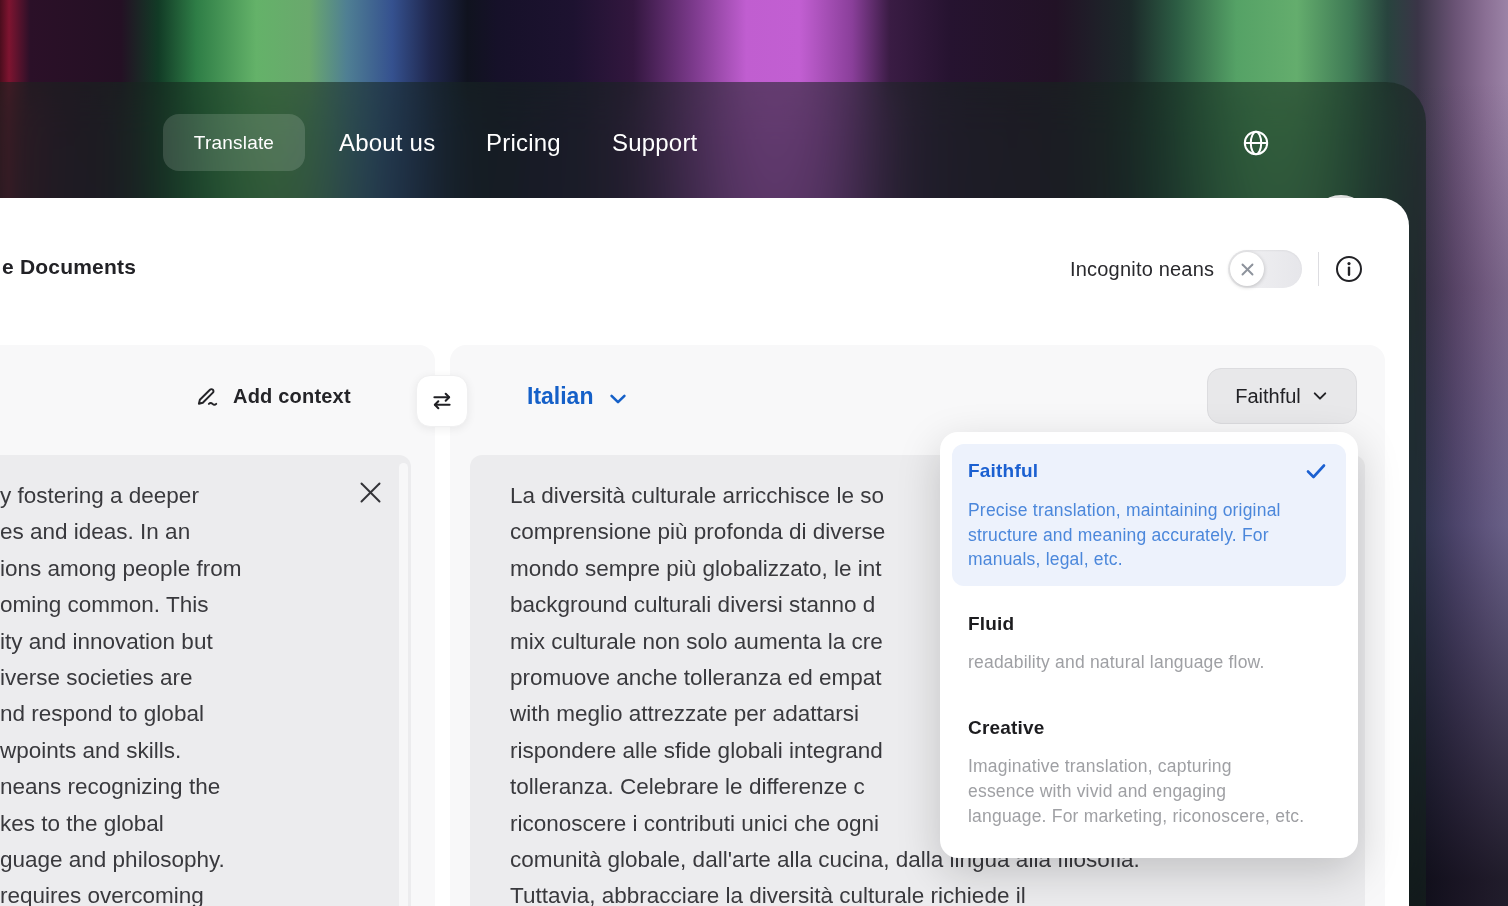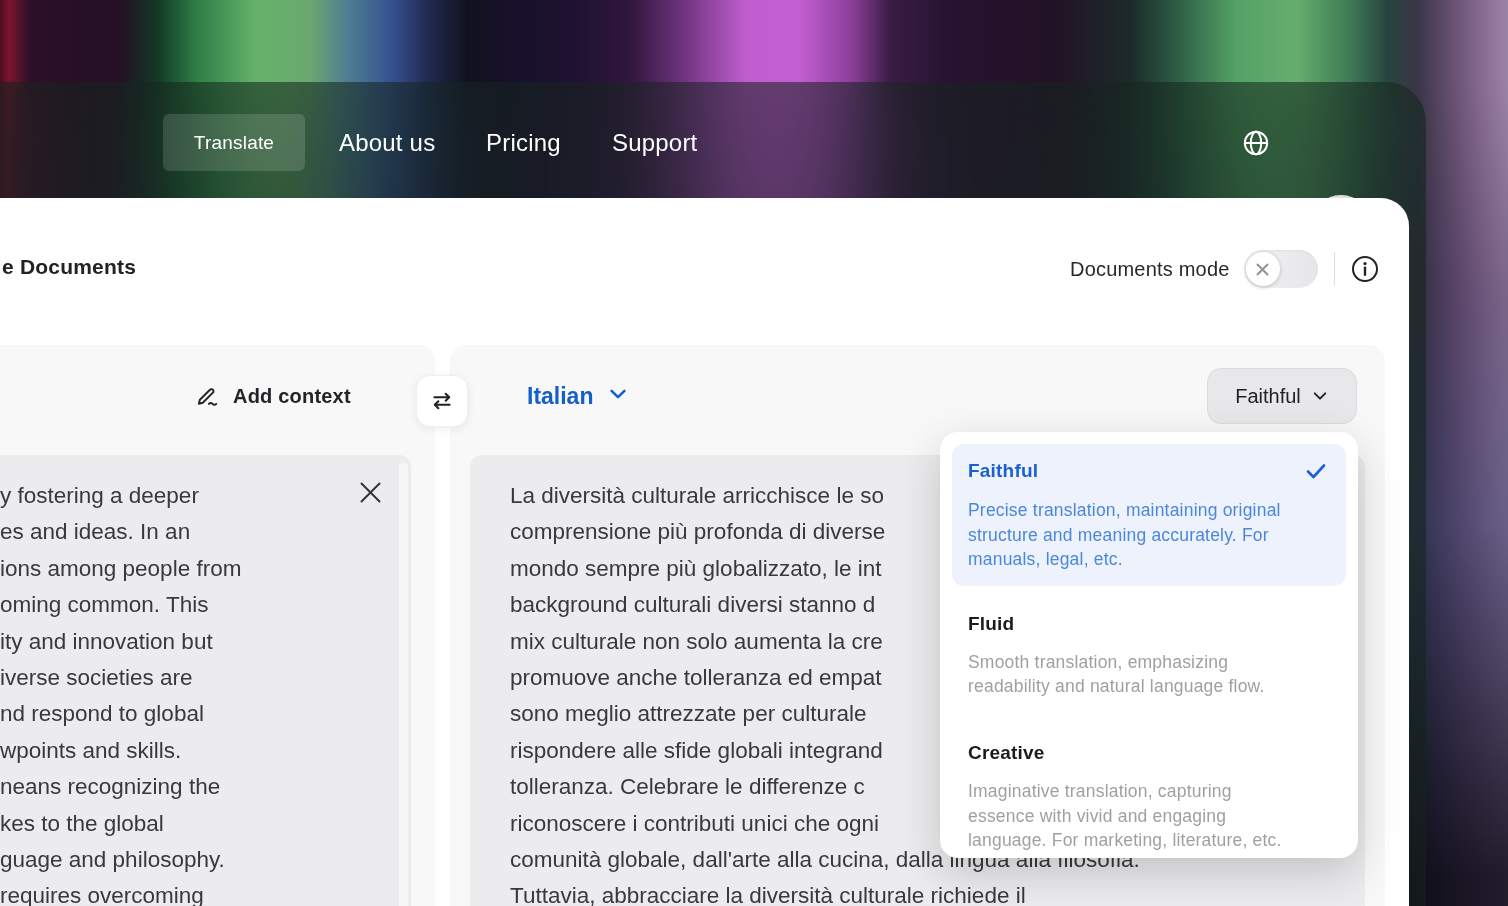--- a/index.html
+++ b/index.html
@@ -25,21 +25,21 @@
 
   
   .window { position:absolute; left:-120px; top:82px; width:1546px; height:824px;
     border-radius:40px 40px 0 0; overflow:hidden;
     background:rgba(22,36,30,0.55); backdrop-filter:blur(26px) saturate(1.15);
     -webkit-backdrop-filter:blur(26px) saturate(1.15); }
 
   
   .nav { position:absolute; top:0; left:0; width:100%; height:116px; }
   .nav-pill { position:absolute; left:283px; top:32px; width:142px; height:57px;
-    background:rgba(255,255,255,0.14); border-radius:6px; display:flex;
+    background:rgba(255,255,255,0.14); border-radius:16px; display:flex;
     align-items:center; justify-content:center; cursor:pointer; }
   .nav-link { position:absolute; top:32px; height:57px; display:flex; align-items:center;
     color:#fff; font-size:24px; font-weight:500; letter-spacing:0.2px; cursor:pointer; }
   .nav-pill span { color:#fff; font-size:19px; font-weight:500; letter-spacing:0.2px; }
   .nav-about   { left:459px; }
   .nav-pricing { left:606px; }
   .nav-support { left:732px; }
   .globe { position:absolute; left:1362px; top:47px; width:28px; height:28px; cursor:pointer; }
   .avatar { position:absolute; left:1431px; top:113px; width:60px; height:60px;
     border-radius:50%; overflow:hidden; cursor:pointer;
@@ -84,21 +84,21 @@
 
   .close-x { position:absolute; left:477px; top:24px; width:27px; height:27px; cursor:pointer; }
   .scrollbar { position:absolute; right:3px; top:8px; width:9px; height:calc(100% - 16px);
     border-radius:5px; background:#f7f7f8; }
 
   .swap-btn { position:absolute; left:536px; top:177px; width:52px; height:52px;
     background:#ffffff; border:1px solid #f0f0f1; border-radius:14px;
     box-shadow:0 2px 10px rgba(0,0,0,0.07); display:flex; align-items:center;
     justify-content:center; cursor:pointer; z-index:20; }
 
-  .lang-btn { position:absolute; left:77px; top:38px; display:flex; align-items:flex-start;
+  .lang-btn { position:absolute; left:77px; top:38px; display:flex; align-items:flex-end;
     gap:14px; cursor:pointer; }
   .lang-btn span { font-size:23px; font-weight:600; color:#1560c8; }
 
   .style-btn { position:absolute; left:757px; top:23px; width:150px; height:56px;
     background:#e8e8ea; border:1px solid #dcdcdf; border-radius:14px; display:flex;
     align-items:center; justify-content:center; gap:10px; cursor:pointer; }
   .style-btn span { font-size:20px; font-weight:500; color:#222226; }
 
   
   .dropdown { position:absolute; left:1060px; top:234px; width:418px; height:426px;
@@ -148,21 +148,21 @@
         <path d="M10 60 q1 -14 10 -17 l4 17 z" fill="#c9c9cd"></path>
       </svg>
     </div>
   </div>
 
   <div class="content">
 
     <div class="doc-title">e Documents</div>
 
     <div class="incog-wrap">
-      <span class="incog-label">Documents mode</span>
+      <span class="incog-label">Incognito neans</span>
       <div class="toggle">
         <div class="knob">
           <svg width="15" height="15" viewBox="0 0 15 15" stroke="#8d939c" stroke-width="1.9" stroke-linecap="round">
             <line x1="2.5" y1="2.5" x2="12.5" y2="12.5"></line>
             <line x1="12.5" y1="2.5" x2="2.5" y2="12.5"></line>
           </svg>
         </div>
       </div>
       <div class="incog-divider"></div>
       <div class="info-btn">
@@ -233,21 +233,21 @@
       </div>
 
       <div class="textarea ta-right">
         <div class="lines lines-right">
           <div>La diversità culturale arricchisce le so</div>
           <div>comprensione più profonda di diverse</div>
           <div>mondo sempre più globalizzato, le int</div>
           <div>background culturali diversi stanno d</div>
           <div>mix culturale non solo aumenta la cre</div>
           <div>promuove anche tolleranza ed empat</div>
-          <div>sono meglio attrezzate per culturale</div>
+          <div>with meglio attrezzate per adattarsi</div>
           <div>rispondere alle sfide globali integrand</div>
           <div>tolleranza. Celebrare le differenze c</div>
           <div>riconoscere i contributi unici che ogni</div>
           <div>comunità globale, dall'arte alla cucina, dalla lingua alla filosofia.</div>
           <div>Tuttavia, abbracciare la diversità culturale richiede il</div>
         </div>
       </div>
     </div>
 
     <div class="dropdown">
@@ -264,31 +264,30 @@
           <div>structure and meaning accurately. For</div>
           <div>manuals, legal, etc.</div>
         </div>
       </div>
 
       <div class="opt" style="margin-top:12px;">
         <div class="opt-head">
           <span class="opt-title">Fluid</span>
         </div>
         <div class="opt-desc">
-          <div>Smooth translation, emphasizing</div>
           <div>readability and natural language flow.</div>
         </div>
       </div>
 
       <div class="opt" style="margin-top:14px;">
         <div class="opt-head">
           <span class="opt-title">Creative</span>
         </div>
         <div class="opt-desc">
           <div>Imaginative translation, capturing</div>
           <div>essence with vivid and engaging</div>
-          <div>language. For marketing, literature, etc.</div>
+          <div>language. For marketing, riconoscere, etc.</div>
         </div>
       </div>
 
     </div>
   </div>
 </div>
 
 </body></html>

